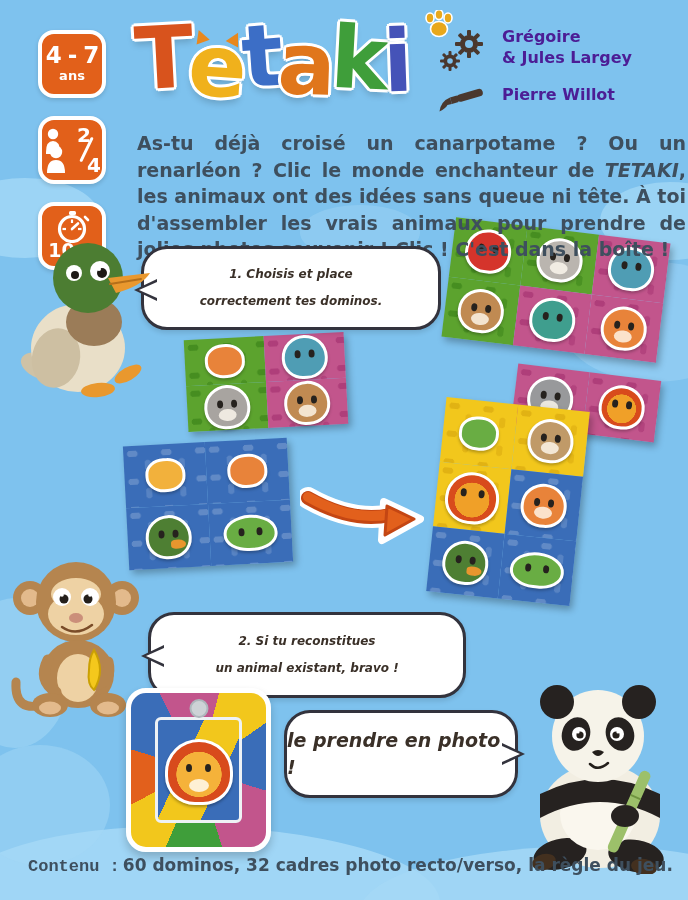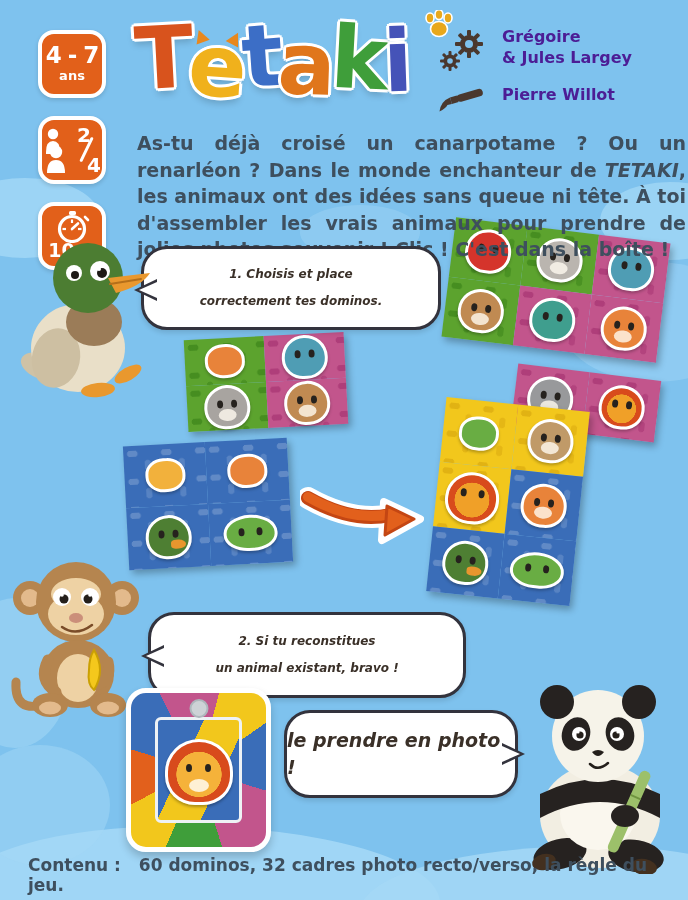--- a/index.html
+++ b/index.html
@@ -129,21 +129,21 @@
   .frame-lion .muzzle{position:absolute;left:50%;bottom:16%;transform:translateX(-50%);
     width:20px;height:13px;background:rgba(255,250,240,.85);border-radius:50%;}
 
   .char{position:absolute;}
   .char-duck{left:12px;top:226px;}
   .char-monkey{left:2px;top:552px;}
   .char-panda{left:512px;top:676px;}
 
   .contents{position:absolute;left:28px;top:855px;width:645px;
     color:#3e4f5e;font-size:17px;font-weight:bold;}
-  .contents b{margin-right:18px;}
+  .contents b{margin-right:3px;font-family:Liberation Mono, monospace;}
 </style>
 </head>
 <body>
 
 <div class="stage">
 
   <div class="cloud c1"></div>
   <div class="cloud c2"></div>
   <div class="cloud c3"></div>
   <div class="cloud c4"></div>
@@ -390,21 +390,21 @@
         <rect x="20" y="8" width="27" height="7.5" rx="3.7"></rect>
         <rect x="14" y="8.4" width="7" height="6.7"></rect>
         <path d="M14,8.4 Q4,9.5 0,19 Q7,17.5 9.5,14.8 L14,15.1 Z"></path>
       </g>
     </svg>
     <div>
       <div>Pierre Willot</div>
     </div>
   </div>
 
-  <p class="intro"><span>As-tu déjà croisé un canarpotame ? Ou un renarléon ? Dans le monde enchanteur de </span><span class="it">TETAKI</span><span>, les animaux ont des idées sans queue ni tête. À toi d'assembler les vrais animaux pour prendre de jolies photos souvenir ! Clic ! C'est dans la boîte !</span></p>
+  <p class="intro"><span>As-tu déjà croisé un canarpotame ? Ou un renarléon ? Clic le monde enchanteur de </span><span class="it">TETAKI</span><span>, les animaux ont des idées sans queue ni tête. À toi d'assembler les vrais animaux pour prendre de jolies photos souvenir ! Clic ! C'est dans la boîte !</span></p>
 
   <div class="bubble b1 tail-left">
     <div>1. Choisis et place</div>
     <div>correctement tes dominos.</div>
   </div>
   <div class="bubble b2 tail-left">
     <div>2. Si tu reconstitues</div>
     <div>un animal existant, bravo !</div>
   </div>
   <div class="bubble b3 tail-right">

